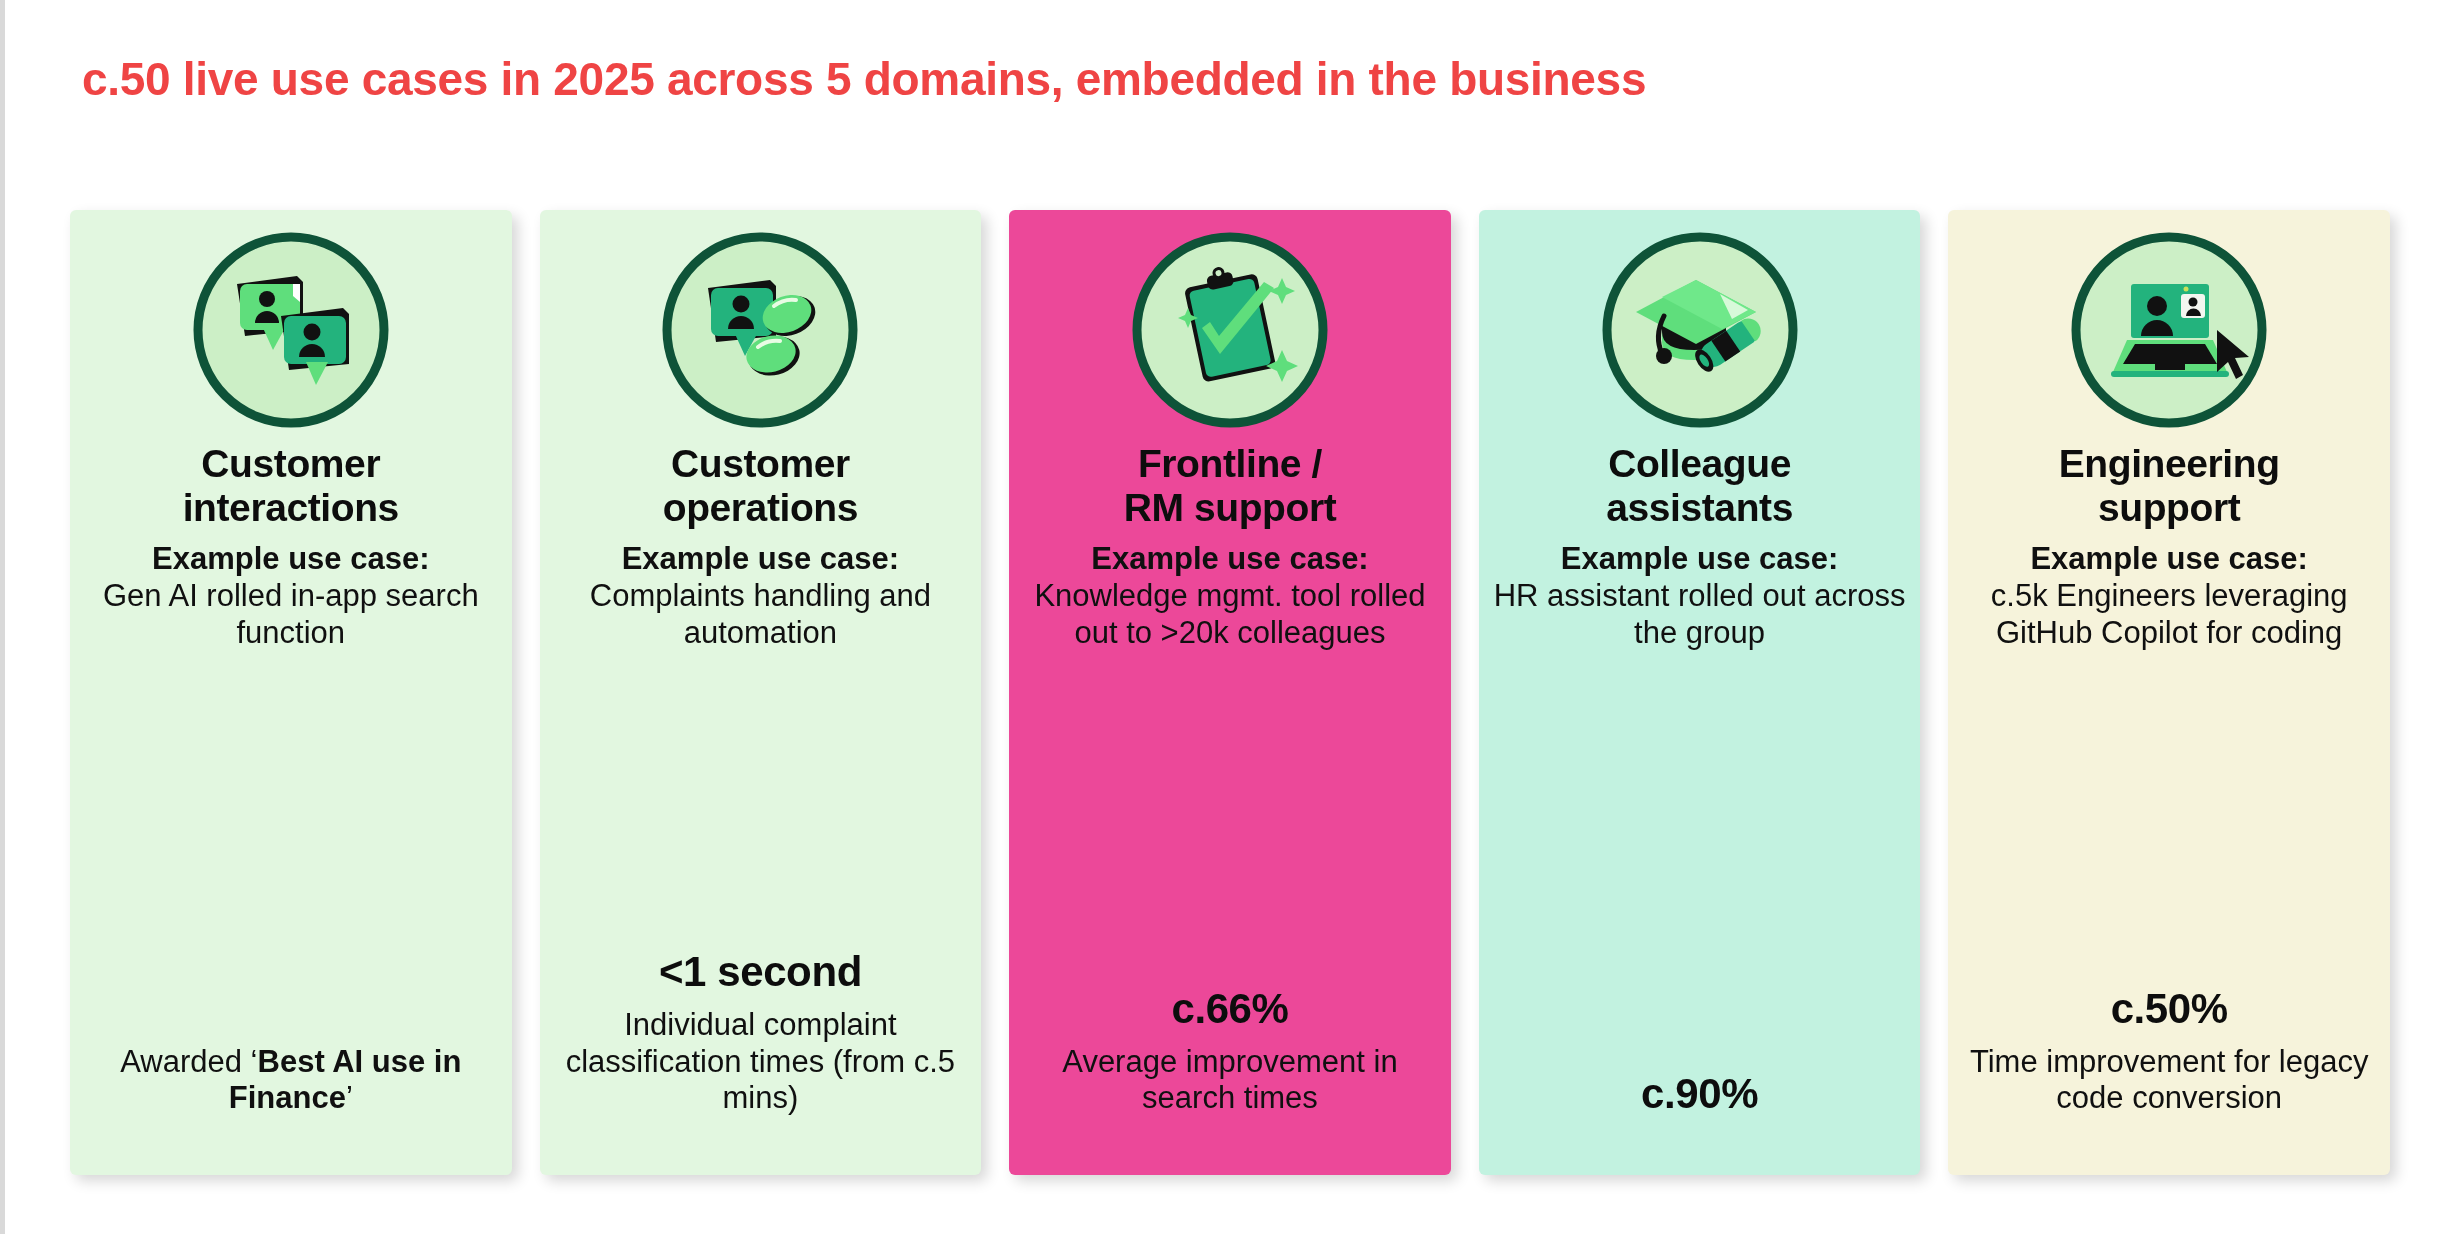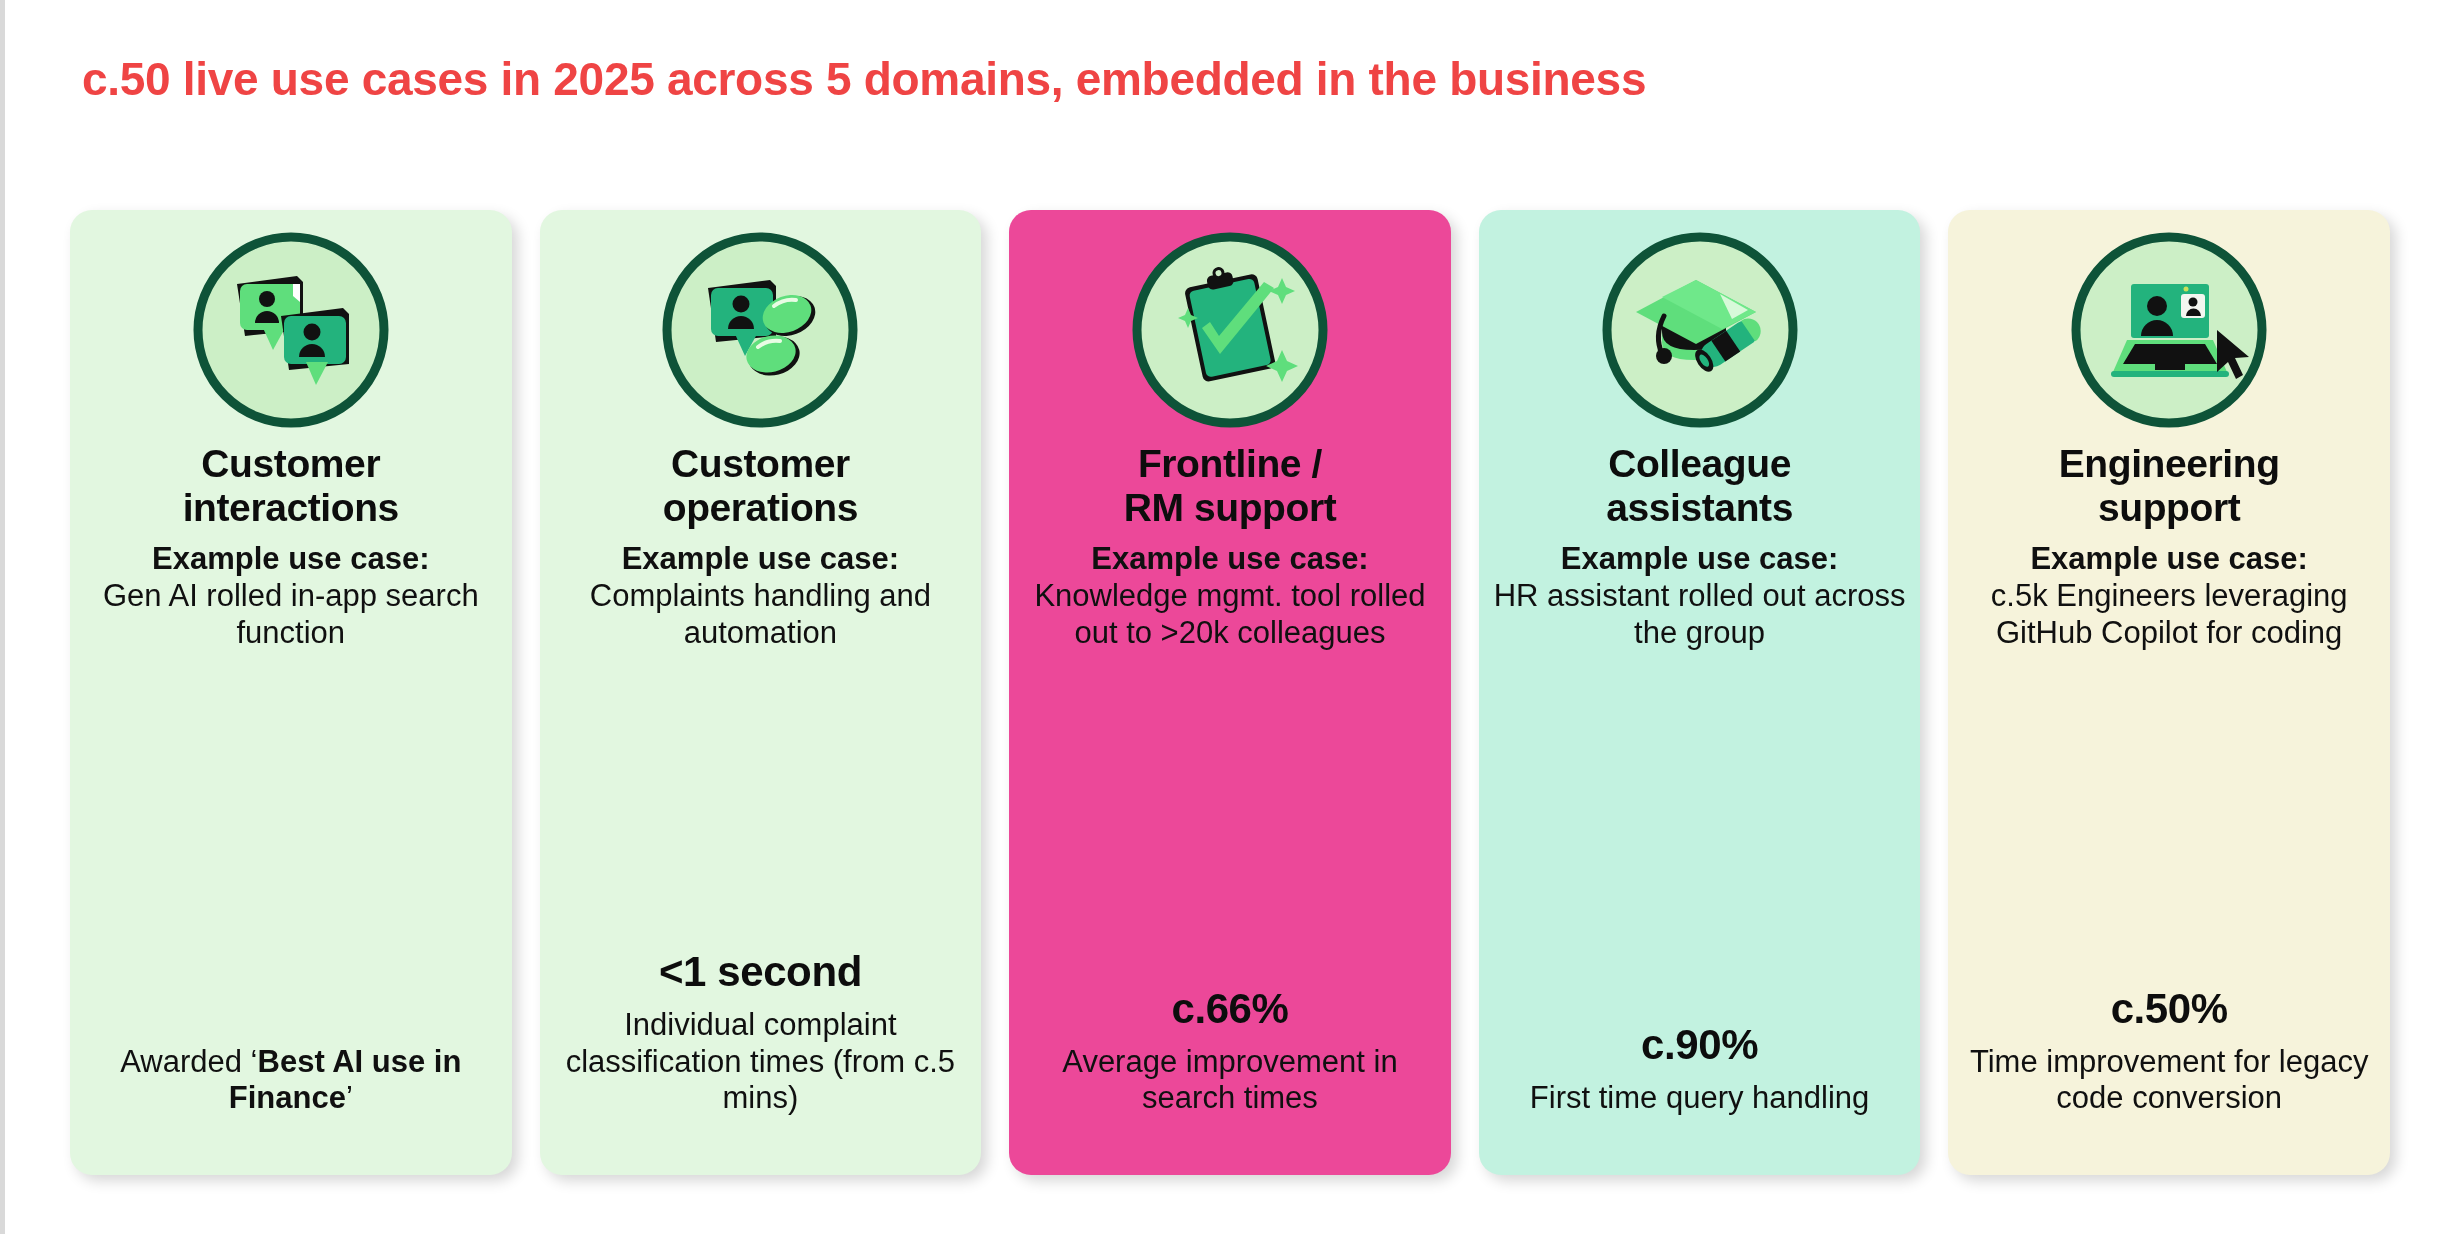--- a/index.html
+++ b/index.html
@@ -48,21 +48,21 @@
     top: 210px;
     width: 2320px;
     height: 965px;
     display: flex;
     gap: 28px;
     align-items: stretch;
   }
 
   .card {
     flex: 1 1 0;
-    border-radius: 22px;
+    border-radius: 6px;
     box-shadow: 6px 6px 14px rgba(0,0,0,0.16);
     display: flex;
     flex-direction: column;
     align-items: center;
     position: relative;
     overflow: hidden;
   }
 
   .icon-wrap {
     margin-top: 22px;
@@ -251,21 +251,20 @@
           </g>
         </svg>
       </div>
       <div class="card-title">Colleague<br>assistants</div>
       <div class="usecase-block">
         <span class="usecase-label">Example use case:</span>
         <span class="usecase-text">HR assistant rolled out across the group</span>
       </div>
       <div class="stat-block">
         <span class="stat-value">c.90%</span>
-        <span class="stat-caption"><span>First time query handling</span><b></b><span></span></span>
       </div>
     </div>
 
     <div class="card" style="background: rgb(246, 243, 219);">
       <div class="icon-wrap">
         <svg viewBox="0 0 196 196" xmlns="http://www.w3.org/2000/svg">
           <circle cx="98" cy="98" r="93" fill="#CCEFC6" stroke="#0E5338" stroke-width="9"></circle>
           <rect x="60" y="52" width="78" height="54" rx="3" fill="#23B37D"></rect>
           <circle cx="115" cy="57" r="2.5" fill="#C9E05A"></circle>
           <circle cx="86" cy="74" r="10" fill="#111"></circle>

